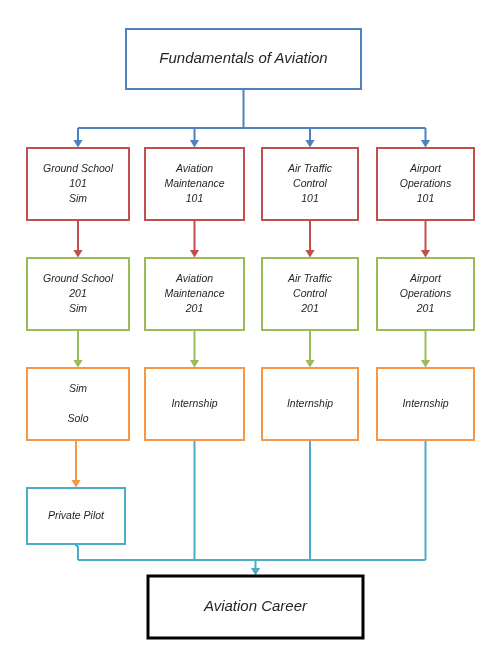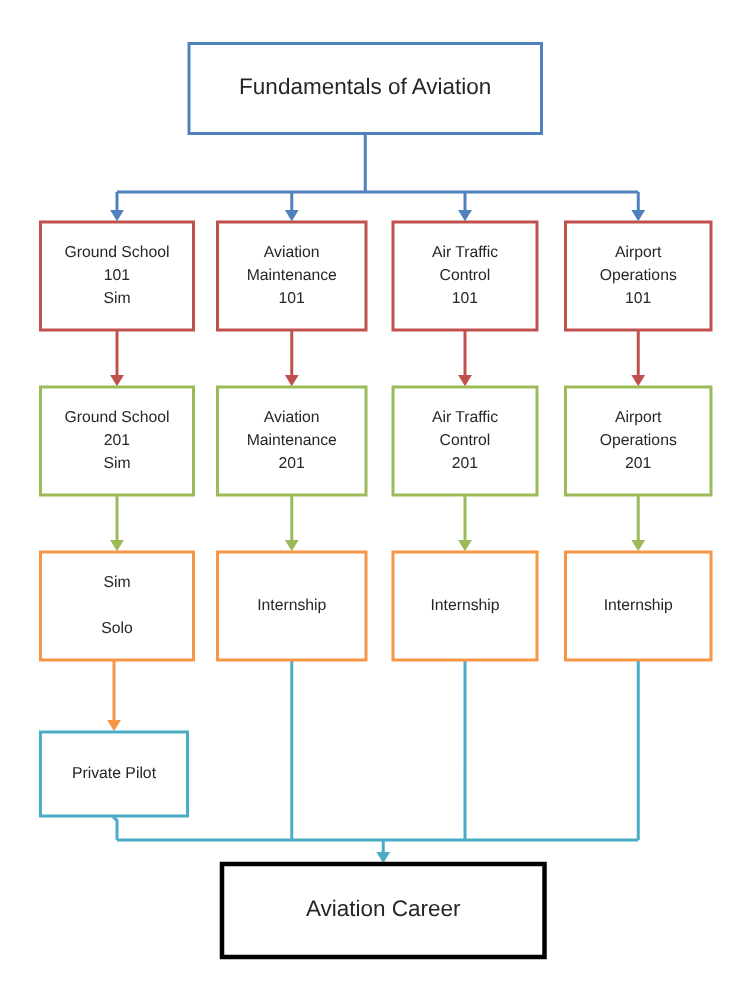--- a/index.html
+++ b/index.html
@@ -9,20 +9,21 @@
   }
   body {
     font-family: "Liberation Sans", sans-serif;
   }
   #diagram-root {
     position: relative;
     width: 500px;
     height: 671px;
     background: #ffffff;
     overflow: hidden;
+    font-style: italic;
   }
   svg#flow-svg {
     position: absolute;
     top: 0;
     left: 0;
     width: 500px;
     height: 671px;
     display: block;
   }
   .node-box {

